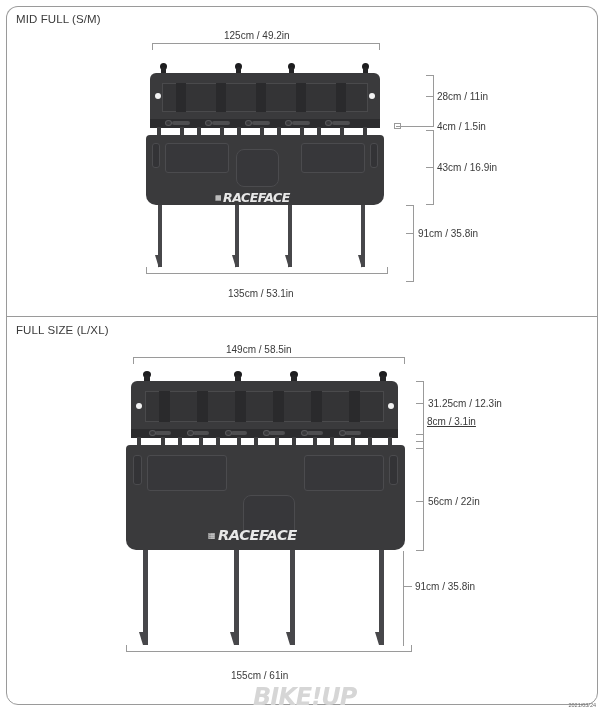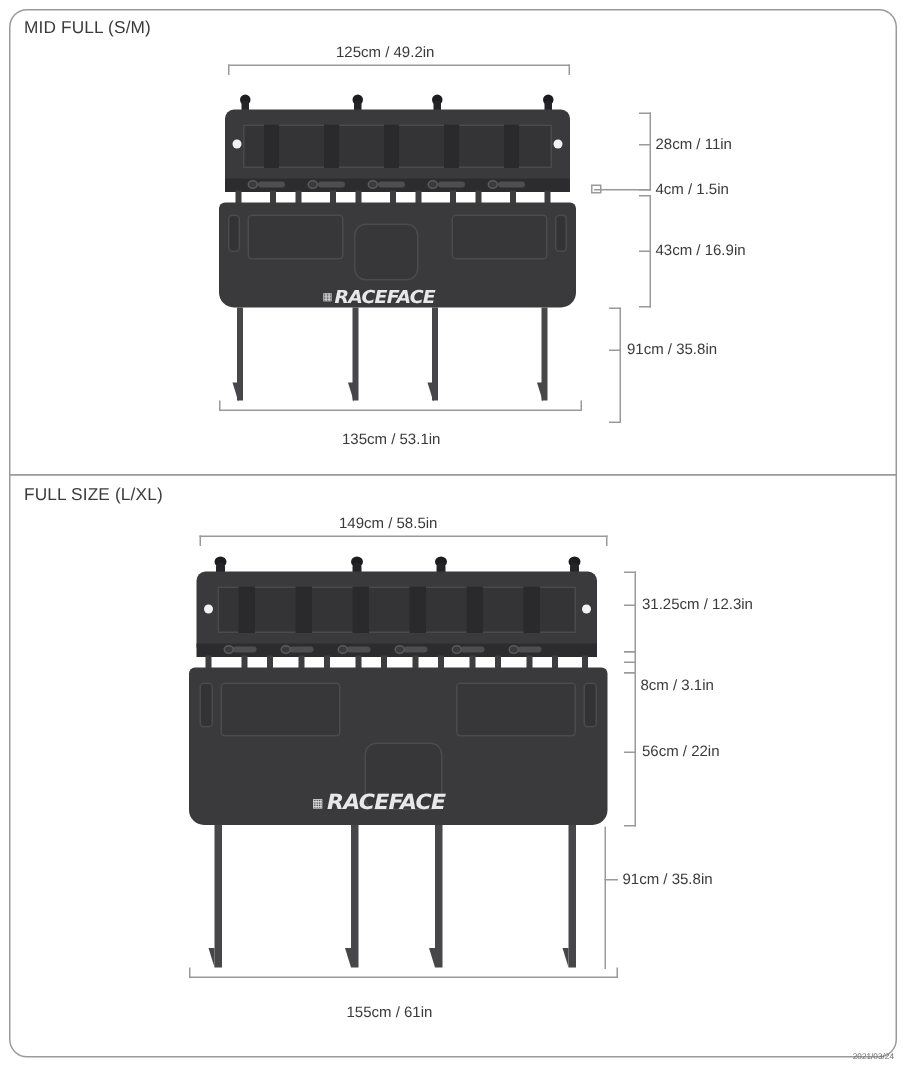--- a/index.html
+++ b/index.html
@@ -347,28 +347,29 @@
     <div class="strap" style="left:379px; top:550px; width:5px; height:95px;"></div>
     <div class="strap-tip" style="left:375px; top:632px;"></div>
   </div>
 
   <div class="vbracket" style="left:416px; top:381px; height:54px;"></div>
   <div class="tick" style="left:416px; top:403px; width:8px;"></div>
   <div class="dim-label" style="left:428px; top:398px;">31.25cm / 12.3in</div>
 
   <div class="vbracket" style="left:416px; top:434px; height:15px;"></div>
   <div class="tick" style="left:416px; top:441px; width:8px;"></div>
-  <div class="dim-label" style="left:427px; top:452px;">8cm / 3.1in</div>
+  <div class="dim-label" style="left:427px; top:416px;text-decoration:underline;">8cm / 3.1in</div>
 
   <div class="vbracket" style="left:416px; top:448px; height:103px;"></div>
   <div class="tick" style="left:416px; top:501px; width:8px;"></div>
   <div class="dim-label" style="left:428px; top:496px;">56cm / 22in</div>
 
   <div style="position:absolute; left:403px; top:551px; width:1px; height:95px; background:#9a9a9a;"></div>
   <div class="tick" style="left:403px; top:586px; width:9px;"></div>
   <div class="dim-label" style="left:415px; top:581px;">91cm / 35.8in</div>
 
   <div class="hbracket-dn" style="left:126px; top:645px; width:286px;"></div>
   <div class="dim-label" style="left:231px; top:670px;">155cm / 61in</div>
 
+  <div class="watermark">BIKE!UP</div>
   <div class="datestamp">2021/03/24</div>
 
 </div>
 
 </body></html>

